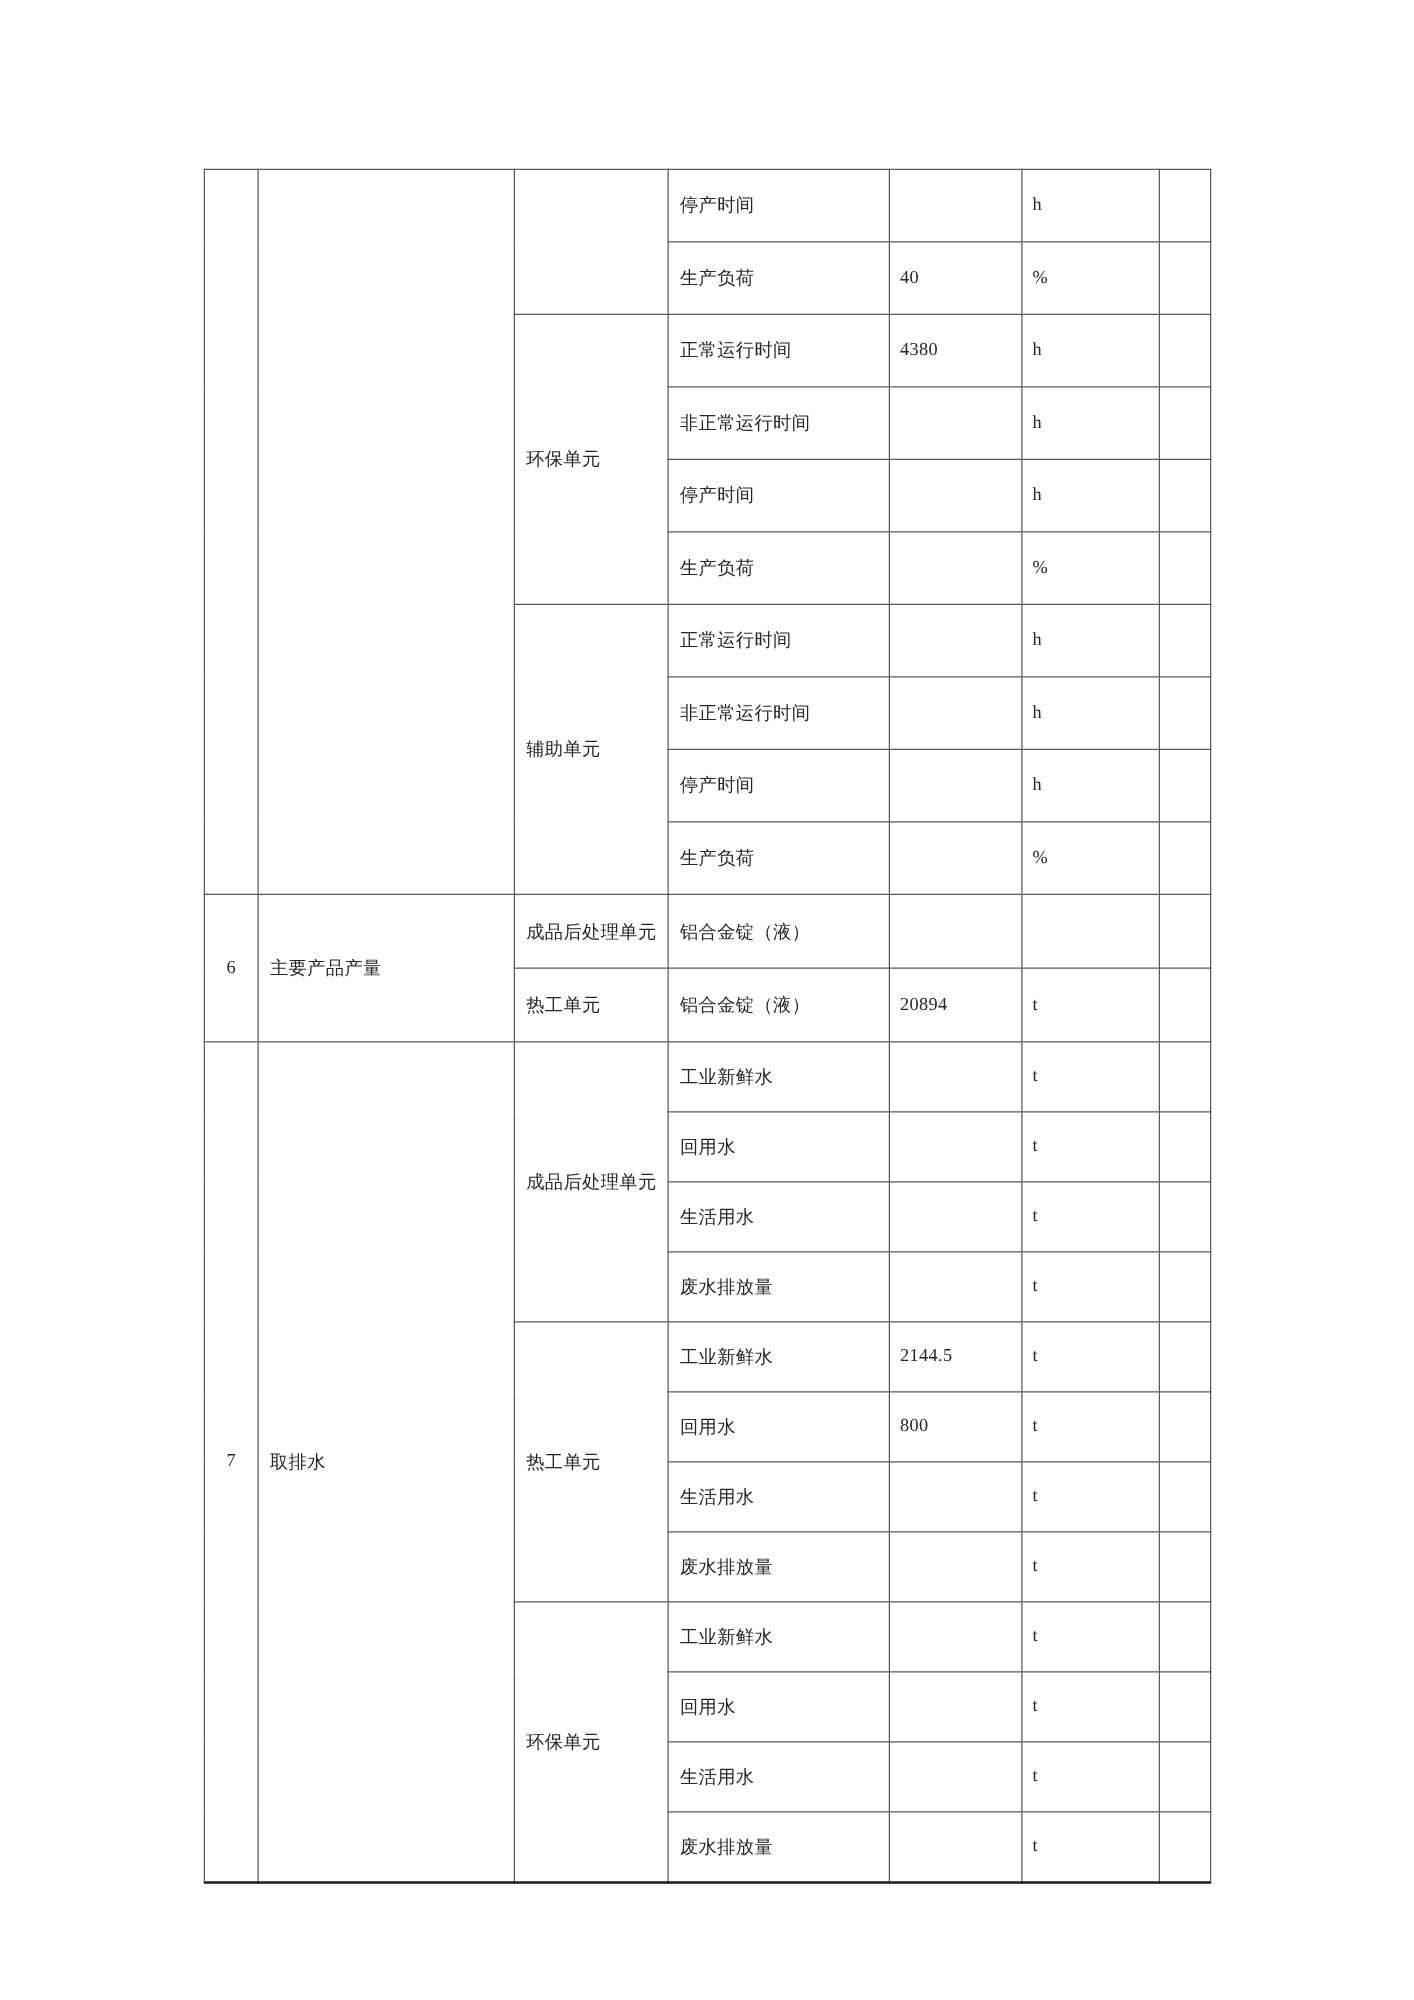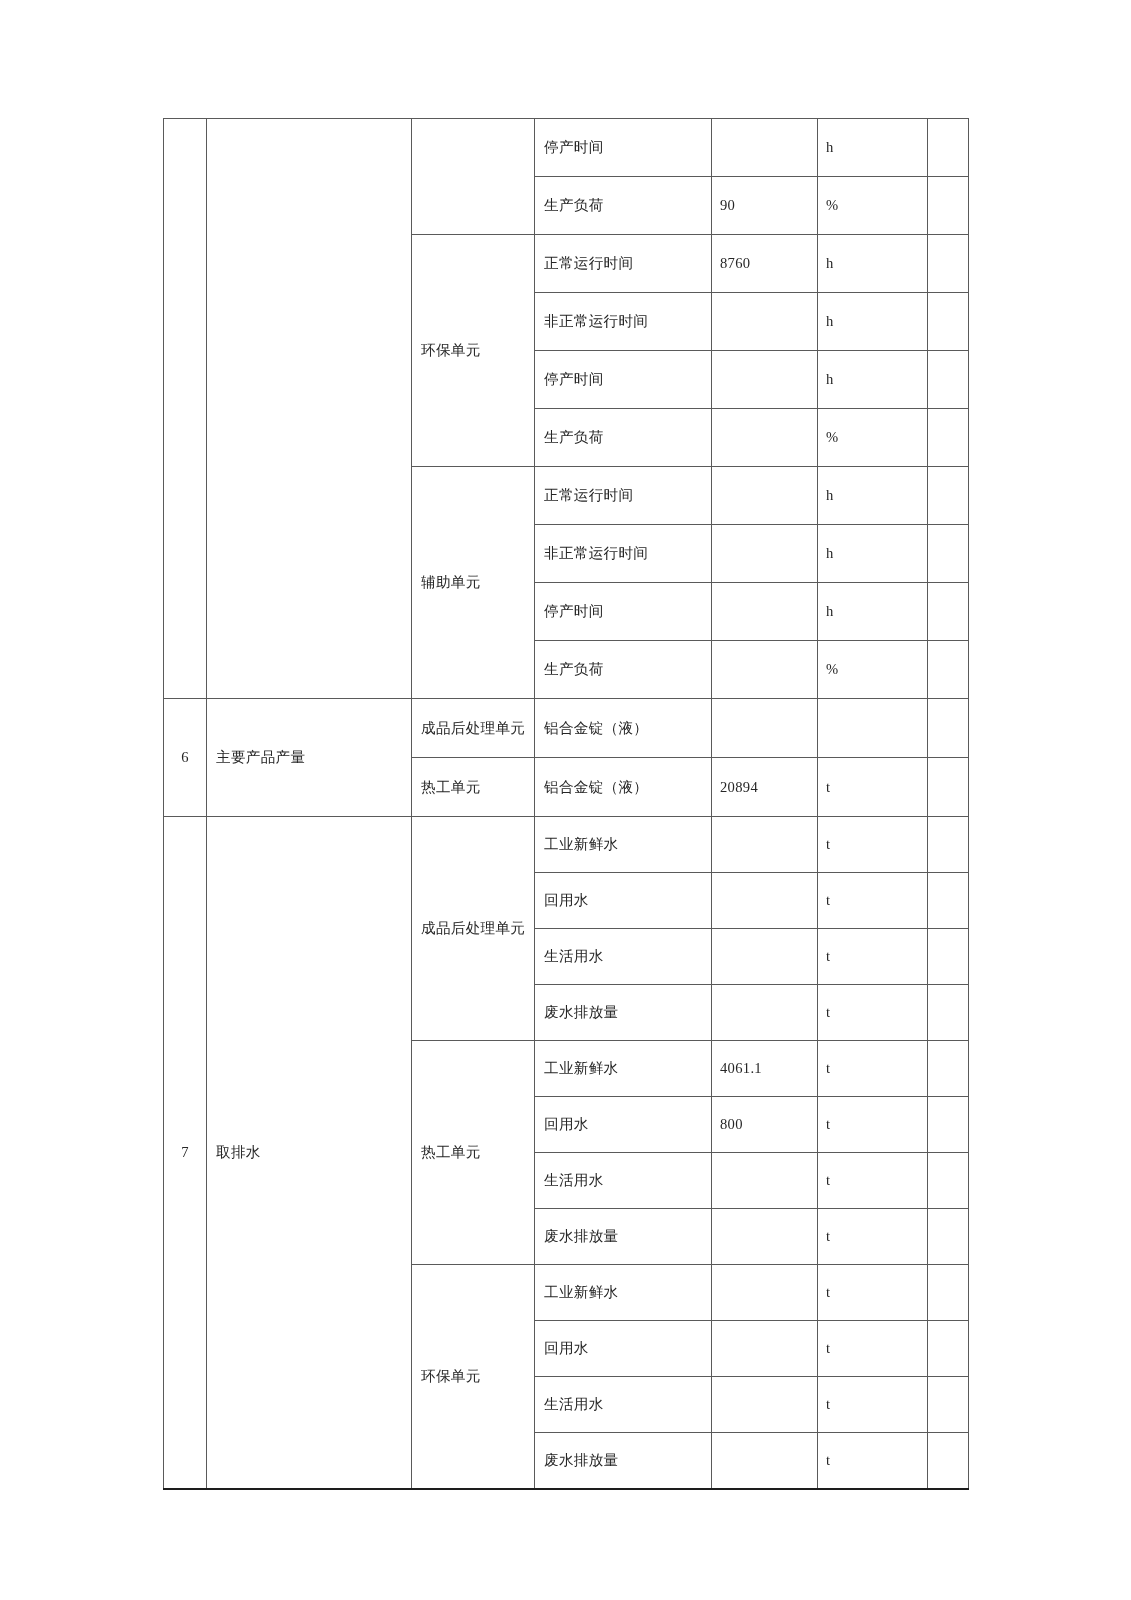--- a/index.html
+++ b/index.html
@@ -5,21 +5,21 @@
   html,body{margin:0;padding:0;background:#ffffff;}
   body{font-family:"Liberation Serif","DejaVu Serif",serif;}
   .page{
     position:relative;
     width:1131px;height:1600px;
     background:#ffffff;
     overflow:hidden;
   }
   .doc-table{
     position:absolute;
-    left:163px;top:118px;
+    left:163px;top:135px;
     border-collapse:collapse;
     table-layout:fixed;
     width:805px;
     border:1px solid #3f3f3f;
     border-bottom:2px solid #1d1d1d;
     padding-left:44px;
   }
   .doc-table td{
     border:1px solid #5a5a5a;
     vertical-align:middle;
@@ -57,28 +57,28 @@
           <td class="c-no" rowspan="10"></td>
           <td class="c-cat" rowspan="10"></td>
           <td class="c-unitgroup" rowspan="2"></td>
           <td class="c-item">停产时间</td>
           <td class="c-val"></td>
           <td class="c-unit">h</td>
           <td class="c-note"></td>
         </tr>
         <tr class="sec0">
           <td class="c-item">生产负荷</td>
-          <td class="c-val">90</td>
+          <td class="c-val">40</td>
           <td class="c-unit">%</td>
           <td class="c-note"></td>
         </tr>
         <tr class="sec0">
           <td class="c-unitgroup" rowspan="4">环保单元</td>
           <td class="c-item">正常运行时间</td>
-          <td class="c-val">8760</td>
+          <td class="c-val">4380</td>
           <td class="c-unit">h</td>
           <td class="c-note"></td>
         </tr>
         <tr class="sec0">
           <td class="c-item">非正常运行时间</td>
           <td class="c-val"></td>
           <td class="c-unit">h</td>
           <td class="c-note"></td>
         </tr>
         <tr class="sec0">
@@ -157,21 +157,21 @@
         </tr>
         <tr class="sec2">
           <td class="c-item">废水排放量</td>
           <td class="c-val"></td>
           <td class="c-unit">t</td>
           <td class="c-note"></td>
         </tr>
         <tr class="sec2">
           <td class="c-unitgroup" rowspan="4">热工单元</td>
           <td class="c-item">工业新鲜水</td>
-          <td class="c-val">4061.1</td>
+          <td class="c-val">2144.5</td>
           <td class="c-unit">t</td>
           <td class="c-note"></td>
         </tr>
         <tr class="sec2">
           <td class="c-item">回用水</td>
           <td class="c-val">800</td>
           <td class="c-unit">t</td>
           <td class="c-note"></td>
         </tr>
         <tr class="sec2">

